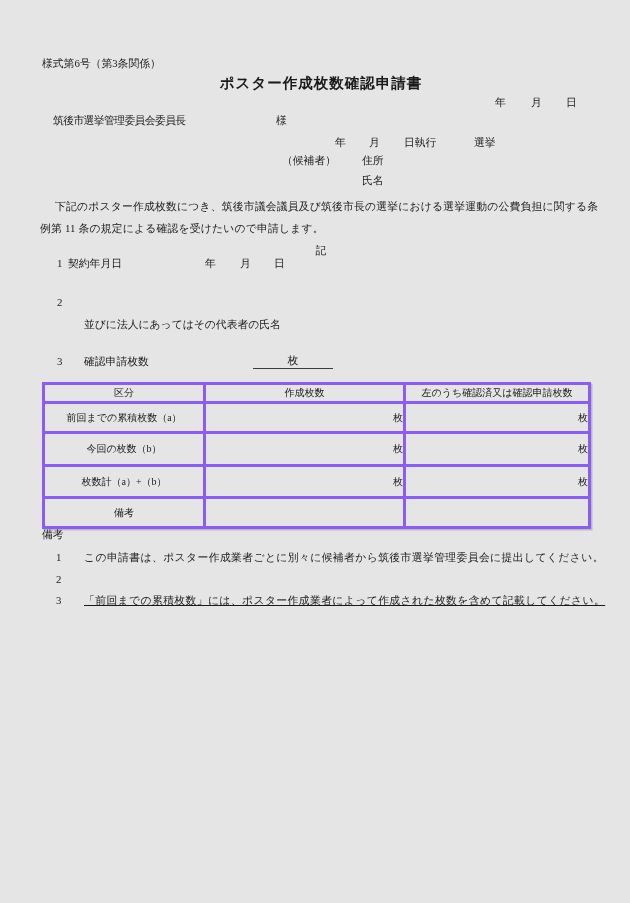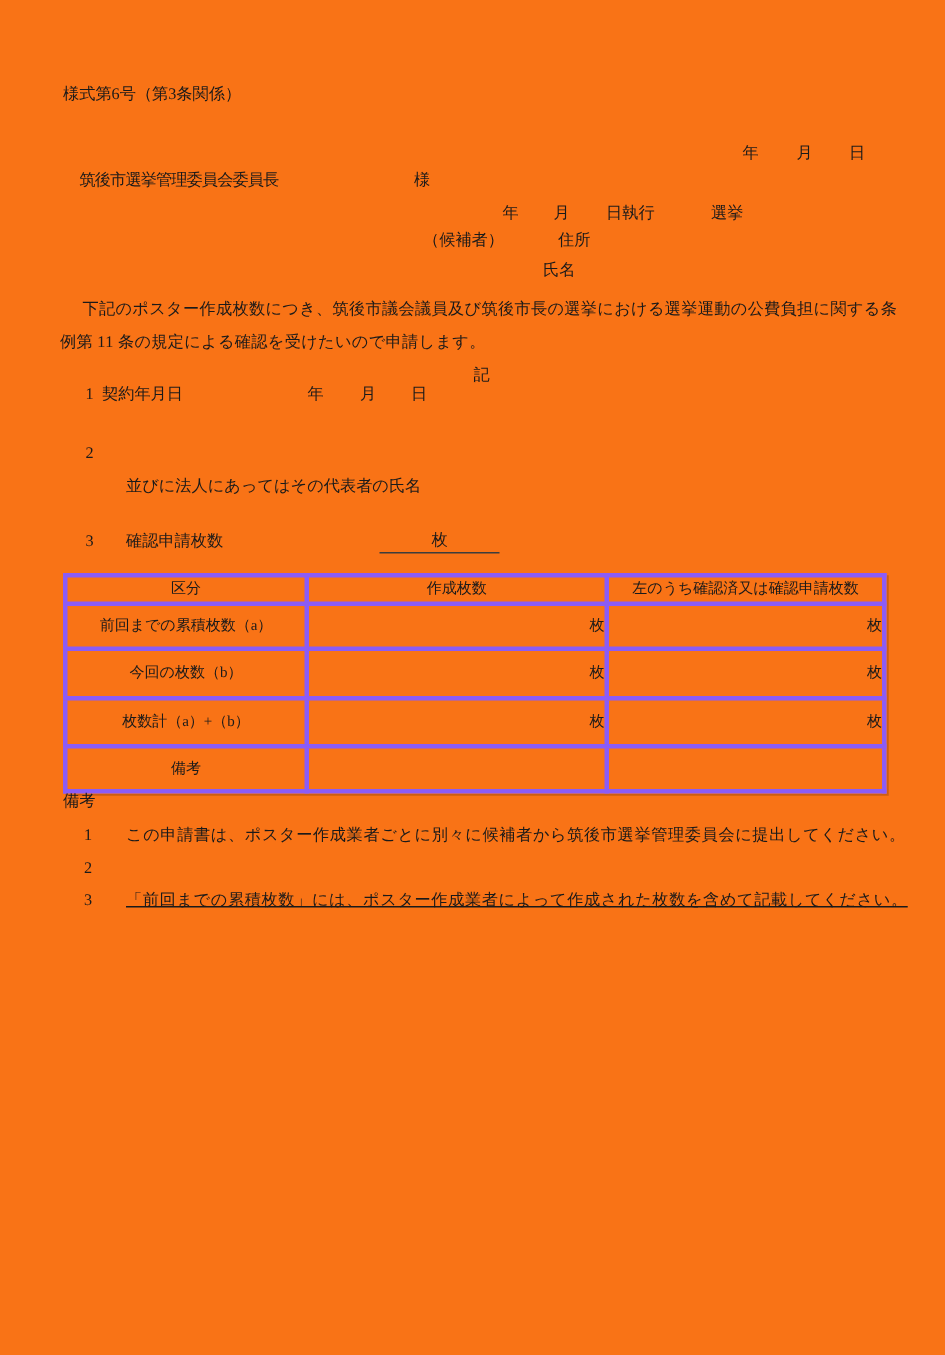--- a/index.html
+++ b/index.html
@@ -1,19 +1,19 @@
 <!DOCTYPE html>
 <html><head>
 <meta charset="utf-8">
 <style>
   html,body{margin:0;padding:0;background:#ffffff;}
   #page{
     position:relative;
     width:630px;height:903px;
-    background:#f97316;
+    background:#e5e5e5;
     font-family:"Liberation Serif","DejaVu Serif",serif;
     color:#1a1a1a;
     font-size:10.8px;
     line-height:1.35;
     overflow:hidden;
   }
   .abs{position:absolute;white-space:nowrap;}
   .title{
     left:40px;top:74px;width:562px;
     text-align:center;
@@ -55,35 +55,36 @@
   tr.r2 td{height:30px;}
   tr.r3 td{height:29px;}
   tr.r4 td{height:27px;}
 </style>
 </head>
 <body>
 
 <div id="page">
 
   <span class="abs" style="left:42px;top:56px;">様式第6号（第3条関係）</span>
+  <div class="abs title">ポスター作成枚数確認申請書</div>
 
   <span class="abs" style="left:495px;top:95px;">年</span>
   <span class="abs" style="left:531px;top:95px;">月</span>
   <span class="abs" style="left:566px;top:95px;">日</span>
 
   <span class="abs" style="left:53px;top:113px;letter-spacing:-0.6px;">筑後市選挙管理委員会委員長</span>
   <span class="abs" style="left:276px;top:113px;">様</span>
 
   <span class="abs" style="left:335px;top:135px;">年</span>
   <span class="abs" style="left:369px;top:135px;">月</span>
   <span class="abs" style="left:404px;top:135px;">日執行</span>
   <span class="abs" style="left:474px;top:135px;text-align:right;">選挙</span>
 
   <span class="abs" style="left:282px;top:153px;">（候補者）</span>
-  <span class="abs" style="left:372px;top:153px;">住所</span>
+  <span class="abs" style="left:362px;top:153px;">住所</span>
   <span class="abs" style="left:362px;top:173px;">氏名</span>
 
   <div class="para">下記のポスター作成枚数につき、筑後市議会議員及び筑後市長の選挙における選挙運動の公費負担に関する条例第 11 条の規定による確認を受けたいので申請します。</div>
   <div class="abs center-line">記</div>
 
   <span class="abs" style="left:57px;top:256px;">1</span>
   <span class="abs" style="left:68px;top:256px;">契約年月日</span>
   <span class="abs" style="left:205px;top:256px;">年</span>
   <span class="abs" style="left:240px;top:256px;">月</span>
   <span class="abs" style="left:274px;top:256px;">日</span>

